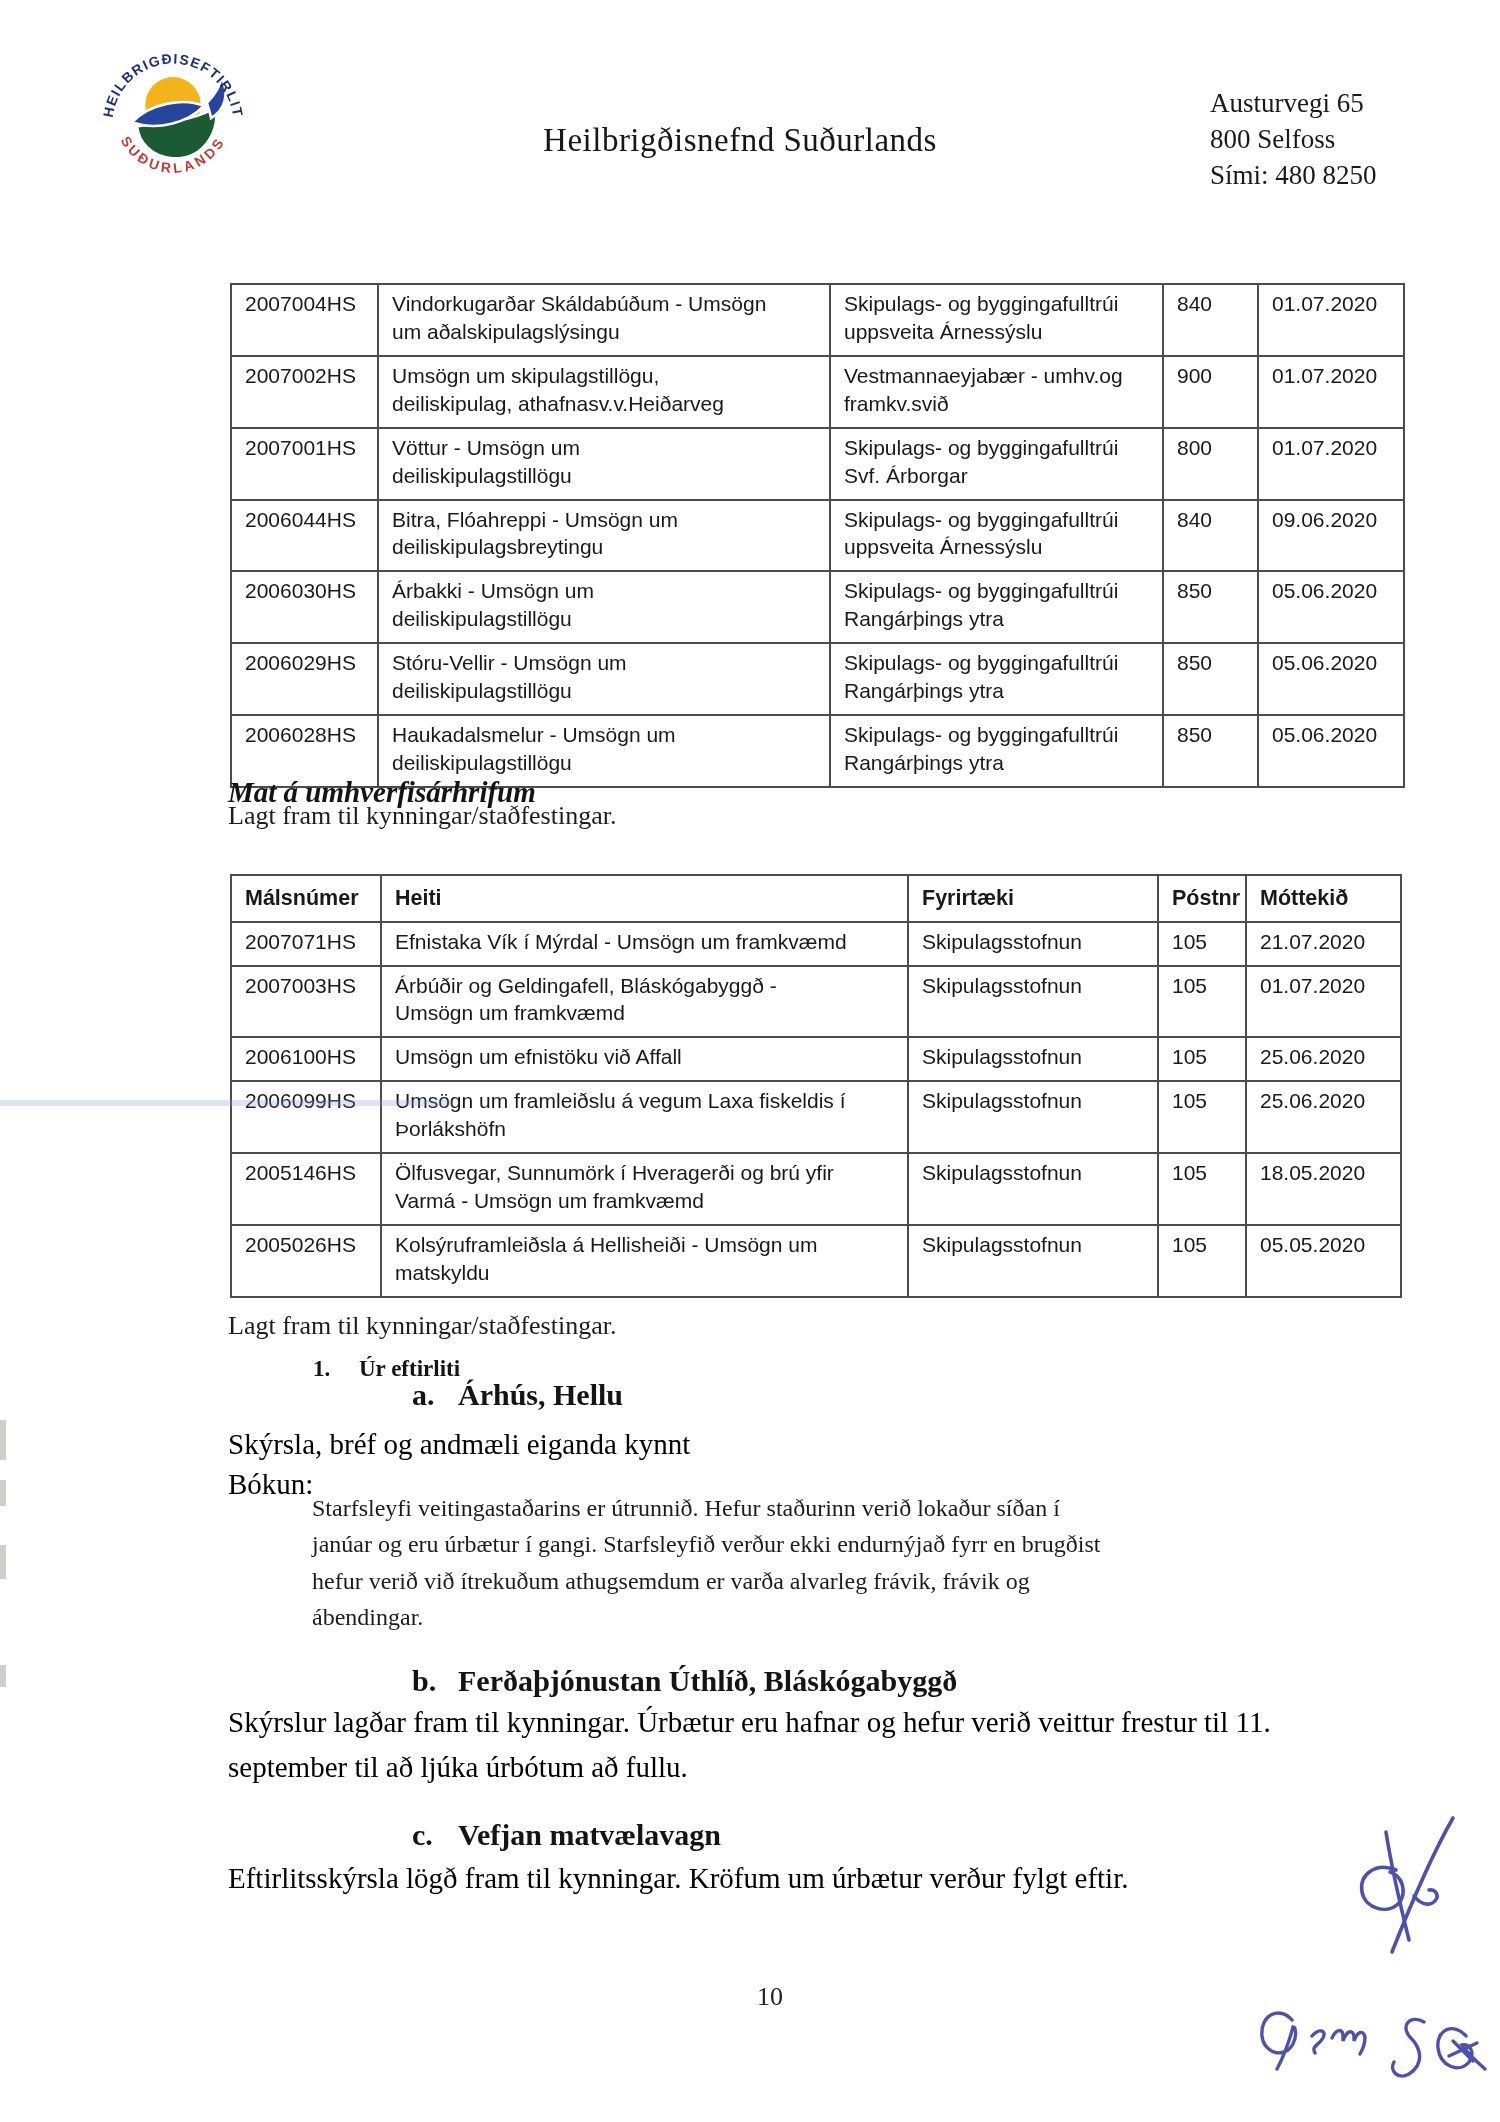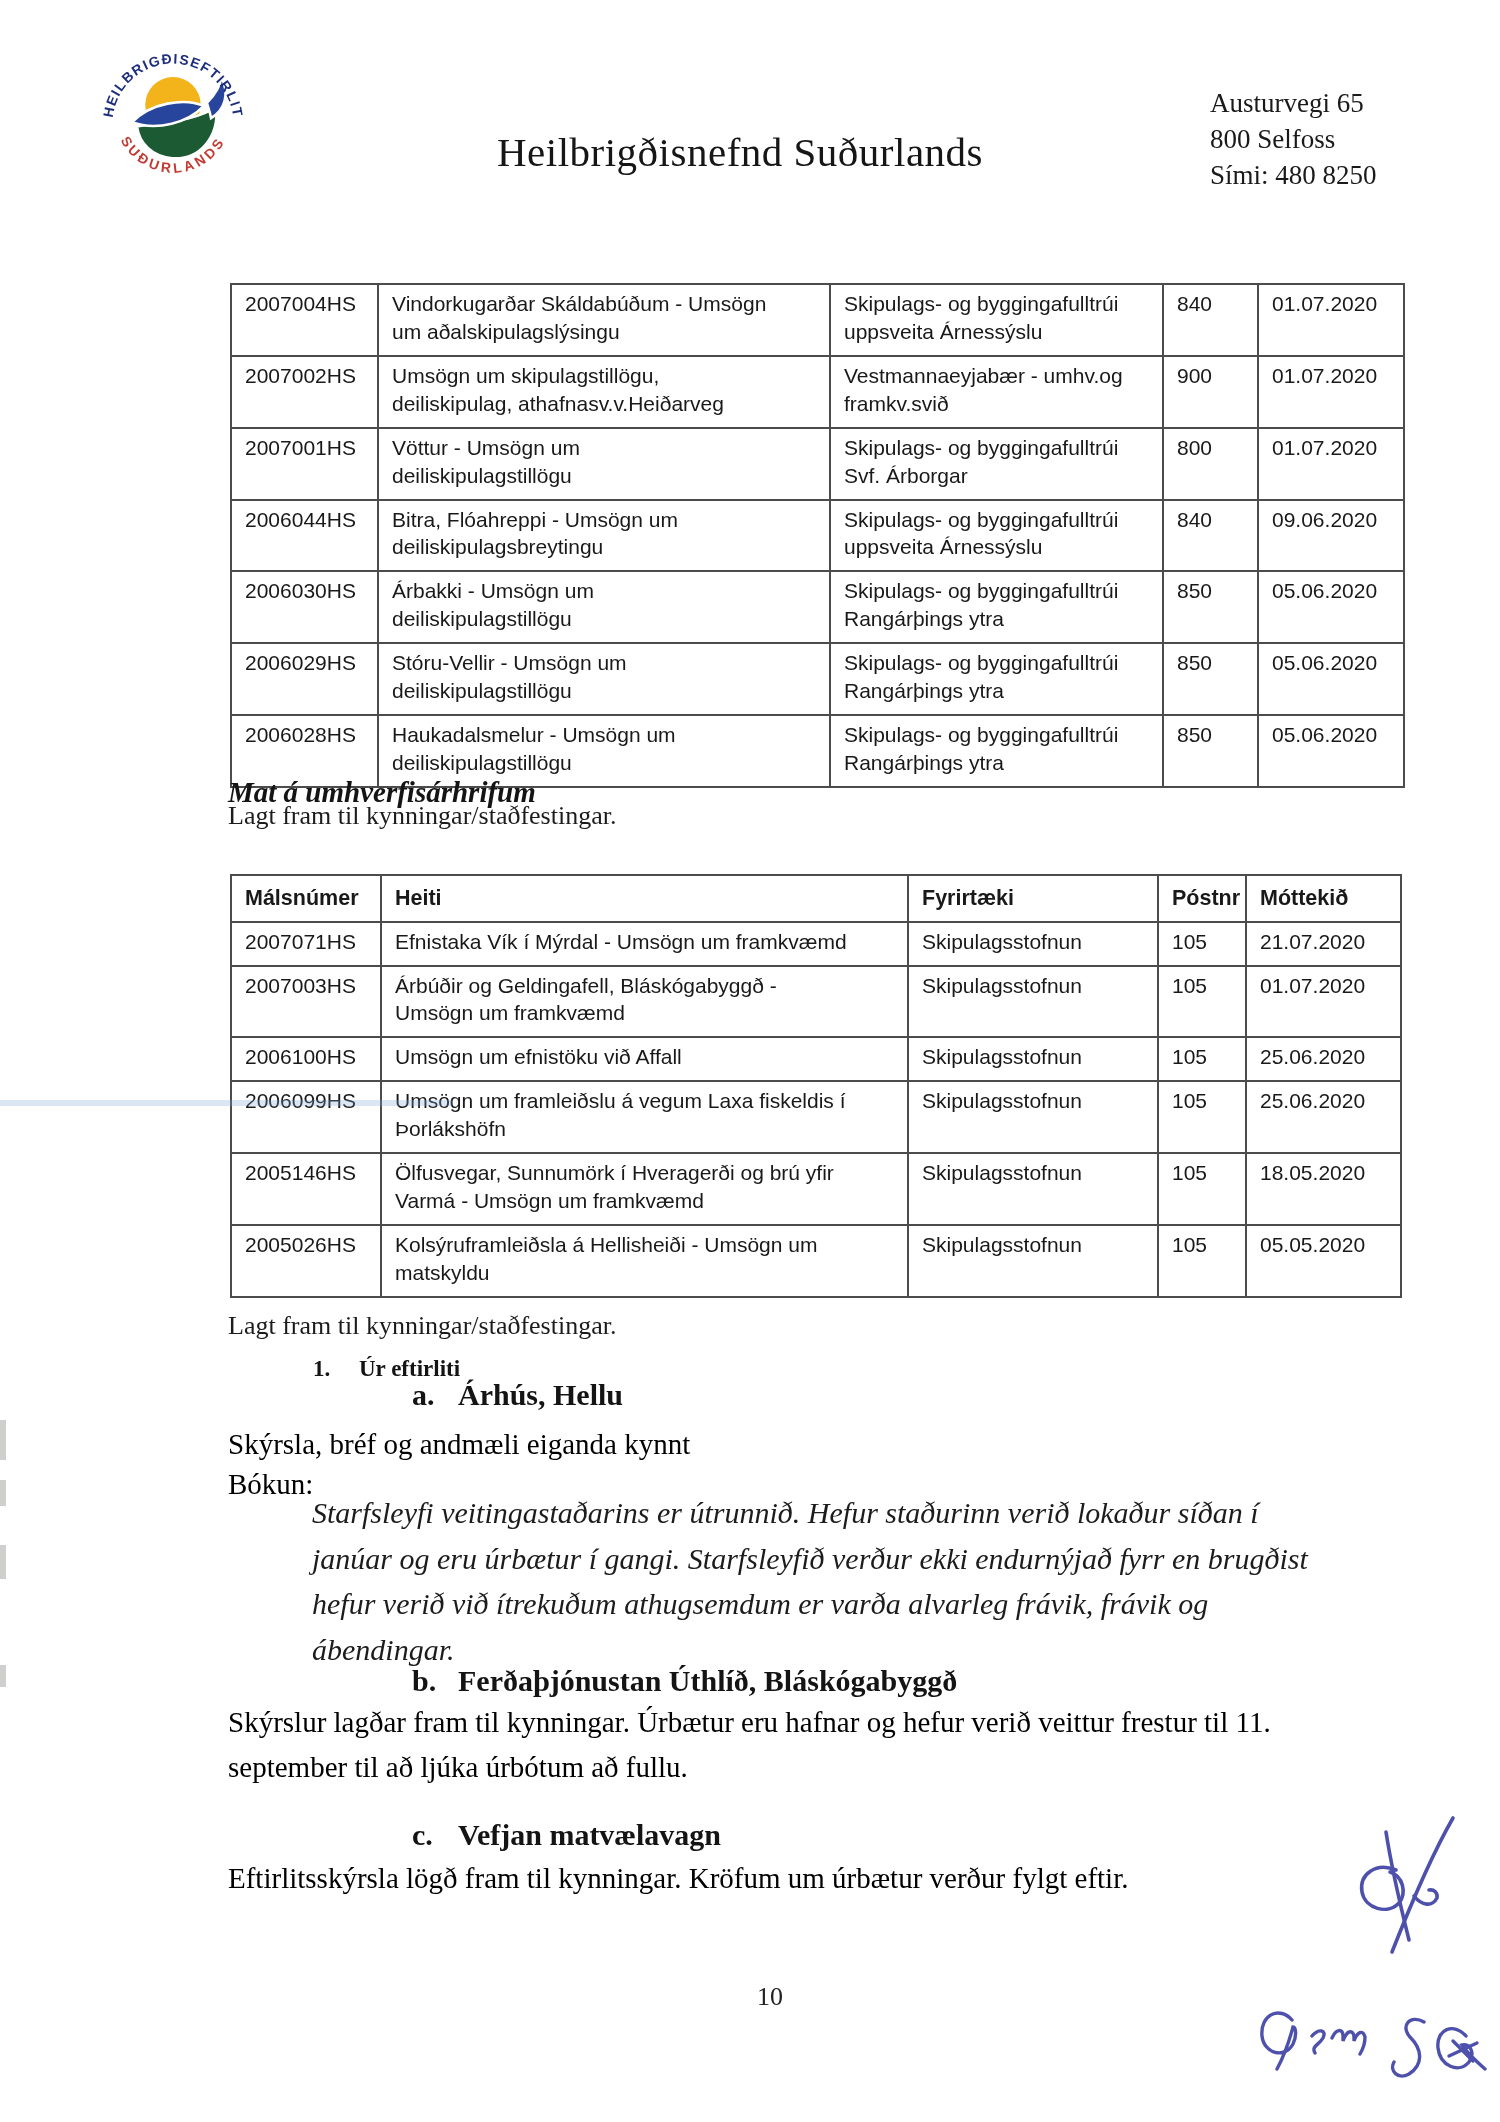--- a/index.html
+++ b/index.html
@@ -1,22 +1,22 @@
 <!DOCTYPE html>
 <html><head>
 <meta charset="utf-8">
 <style>
   html,body{margin:0;padding:0;background:#e8e8e8;}
   .page{position:relative;width:1500px;height:2122px;background:#ffffff;margin:0 auto;
         font-family:"Liberation Serif",serif;color:#1f1f1f;overflow:hidden;}
 
   
   .logo{position:absolute;left:100px;top:40px;width:146px;height:146px;}
-  .org-title{position:absolute;left:420px;top:128px;width:640px;text-align:center;
-             font-size:41px;letter-spacing:.5px;color:#161616;}
+  .org-title{position:absolute;left:420px;top:122px;width:640px;text-align:center;
+             font-size:33px;letter-spacing:.5px;color:#161616;}
   .addr{position:absolute;left:1210px;top:86px;font-size:27px;line-height:1.33;color:#1a1a1a;}
 
   
   .t-wrap{position:absolute;left:230px;width:958px;}
   .t1{top:283px;}
   .t2{top:874px;width:1170px;}
   table{border-collapse:collapse;table-layout:fixed;width:100%;}
   td,th{border:2px solid #4c4c4c;vertical-align:top;text-align:left;
         font-family:"Liberation Sans",sans-serif;font-size:21px;line-height:1.33;
         color:#191919;padding:5px 10px 9px 13px;white-space:pre-line;overflow:hidden;}
@@ -29,21 +29,21 @@
   
   .h-num{display:inline-block;min-width:46px;}
   .h1{position:absolute;left:313px;top:1356px;font-size:23px;font-weight:bold;color:#141414;}
   .h2{position:absolute;font-size:30px;font-weight:bold;color:#141414;}
   .h2a{left:412px;top:1378px;}
   .h2b{left:412px;top:1664px;}
   .h2c{left:412px;top:1818px;}
   .p{position:absolute;left:228px;font-size:29px;color:#000000;line-height:1.55;white-space:pre-line;}
   .p1{top:1422px;}
   .p2{top:1462px;}
-  .quote{position:absolute;left:312px;top:1490px;width:1130px;font-size:30px;font-style:italic;
+  .quote{position:absolute;left:312px;top:1490px;width:1130px;font-size:24px;
          line-height:1.52;color:#1c1c1c;white-space:pre-line;}
   .p3{top:1700px;width:1190px;}
   .p4{top:1856px;}
 
   .page-num{position:absolute;left:730px;top:1982px;width:80px;text-align:center;
             font-size:26px;color:#222;}
 
   
   .sig{position:absolute;}
   .sig-1{left:1330px;top:1810px;width:142px;height:158px;}

